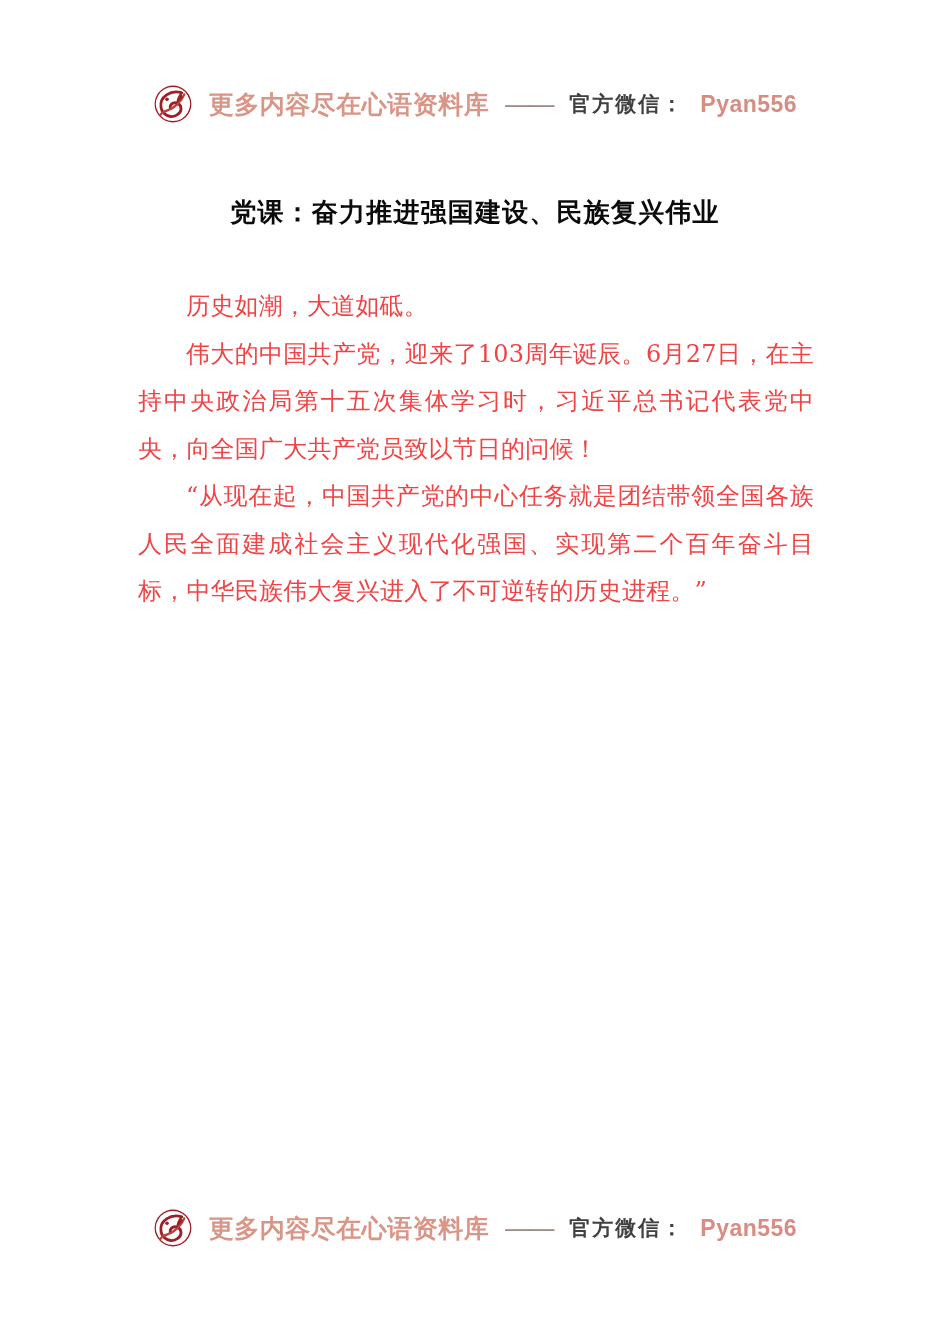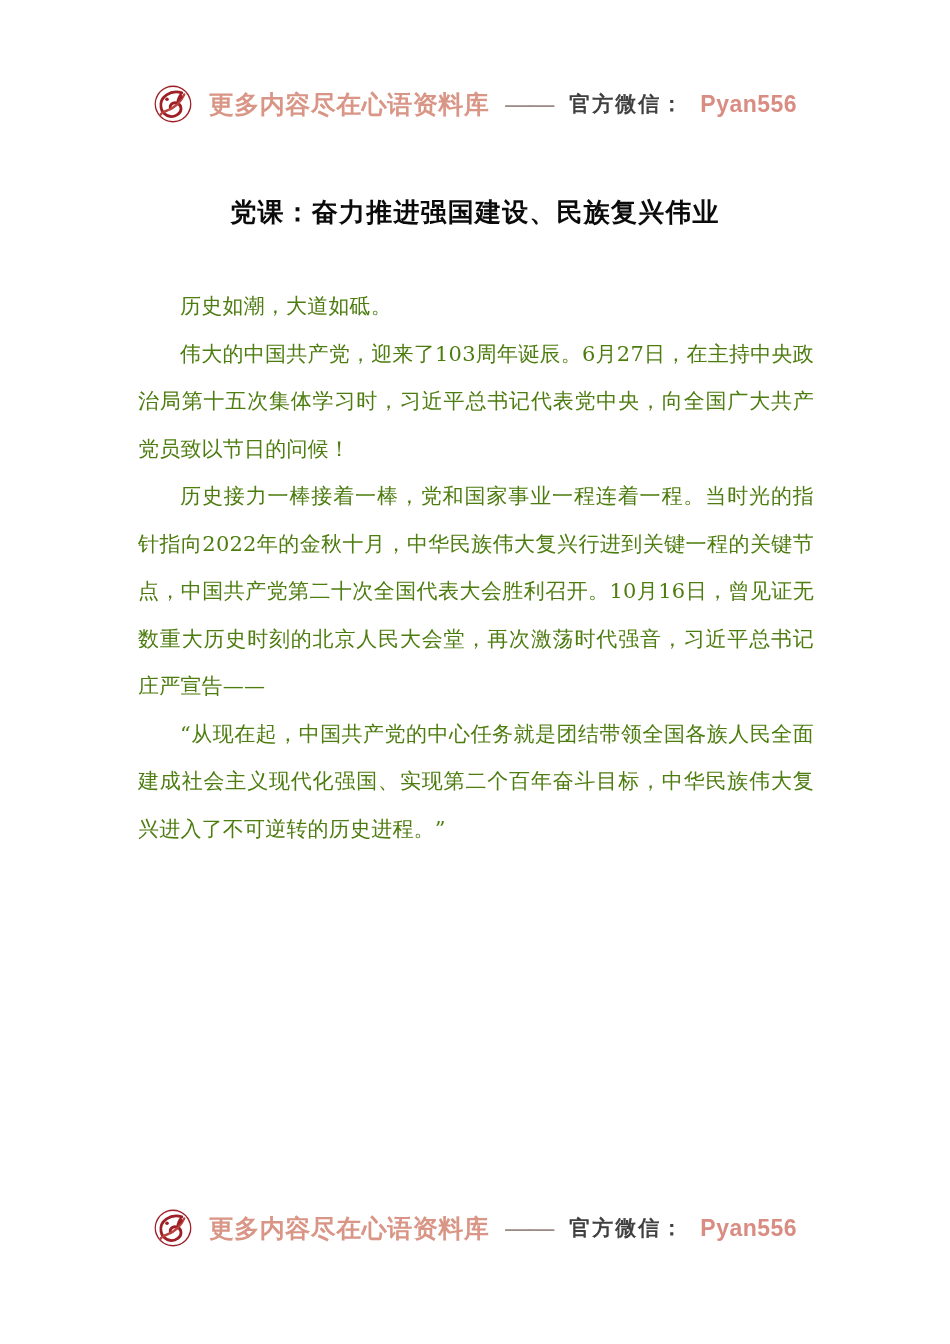--- a/index.html
+++ b/index.html
@@ -89,23 +89,23 @@
   .doc-body {
     position: absolute;
     top: 283px;
     left: 138px;
     width: 676px;
   }
   .para {
     margin: 0;
     text-indent: 2em;
     font-family: "DejaVu Serif", "Liberation Serif", serif;
-    font-size: 21px;
+    font-size: 24px;
     line-height: 47.5px;
-    color: #4d7c0f;
+    color: #ef4444;
     text-align: justify;
     text-justify: inter-character;
     letter-spacing: 0.2px;
     font-weight: 400;
   }
   .para + .para { margin-top: 0; }
   
 </style>
 </head>
 <body>
@@ -133,21 +133,20 @@
     <span class="wm-dash">——</span>
     <span class="wm-label">官方微信：</span>
     <span class="wm-id">Pyan556</span>
   </div>
 
   <h1 class="doc-title">党课：奋力推进强国建设、民族复兴伟业</h1>
 
   <div class="doc-body">
     <p class="para">历史如潮，大道如砥。</p>
     <p class="para">伟大的中国共产党，迎来了103周年诞辰。6月27日，在主持中央政治局第十五次集体学习时，习近平总书记代表党中央，向全国广大共产党员致以节日的问候！</p>
-    <p class="para">历史接力一棒接着一棒，党和国家事业一程连着一程。当时光的指针指向2022年的金秋十月，中华民族伟大复兴行进到关键一程的关键节点，中国共产党第二十次全国代表大会胜利召开。10月16日，曾见证无数重大历史时刻的北京人民大会堂，再次激荡时代强音，习近平总书记庄严宣告——</p>
     <p class="para">“从现在起，中国共产党的中心任务就是团结带领全国各族人民全面建成社会主义现代化强国、实现第二个百年奋斗目标，中华民族伟大复兴进入了不可逆转的历史进程。”</p>
   </div>
 
   <div class="watermark watermark-footer">
     <svg class="wm-logo" viewBox="0 0 100 100" aria-hidden="true">
       <defs>
         <clipPath id="clipCircleB">
             <circle cx="50" cy="50" r="46"></circle>
           </clipPath>
       </defs>

